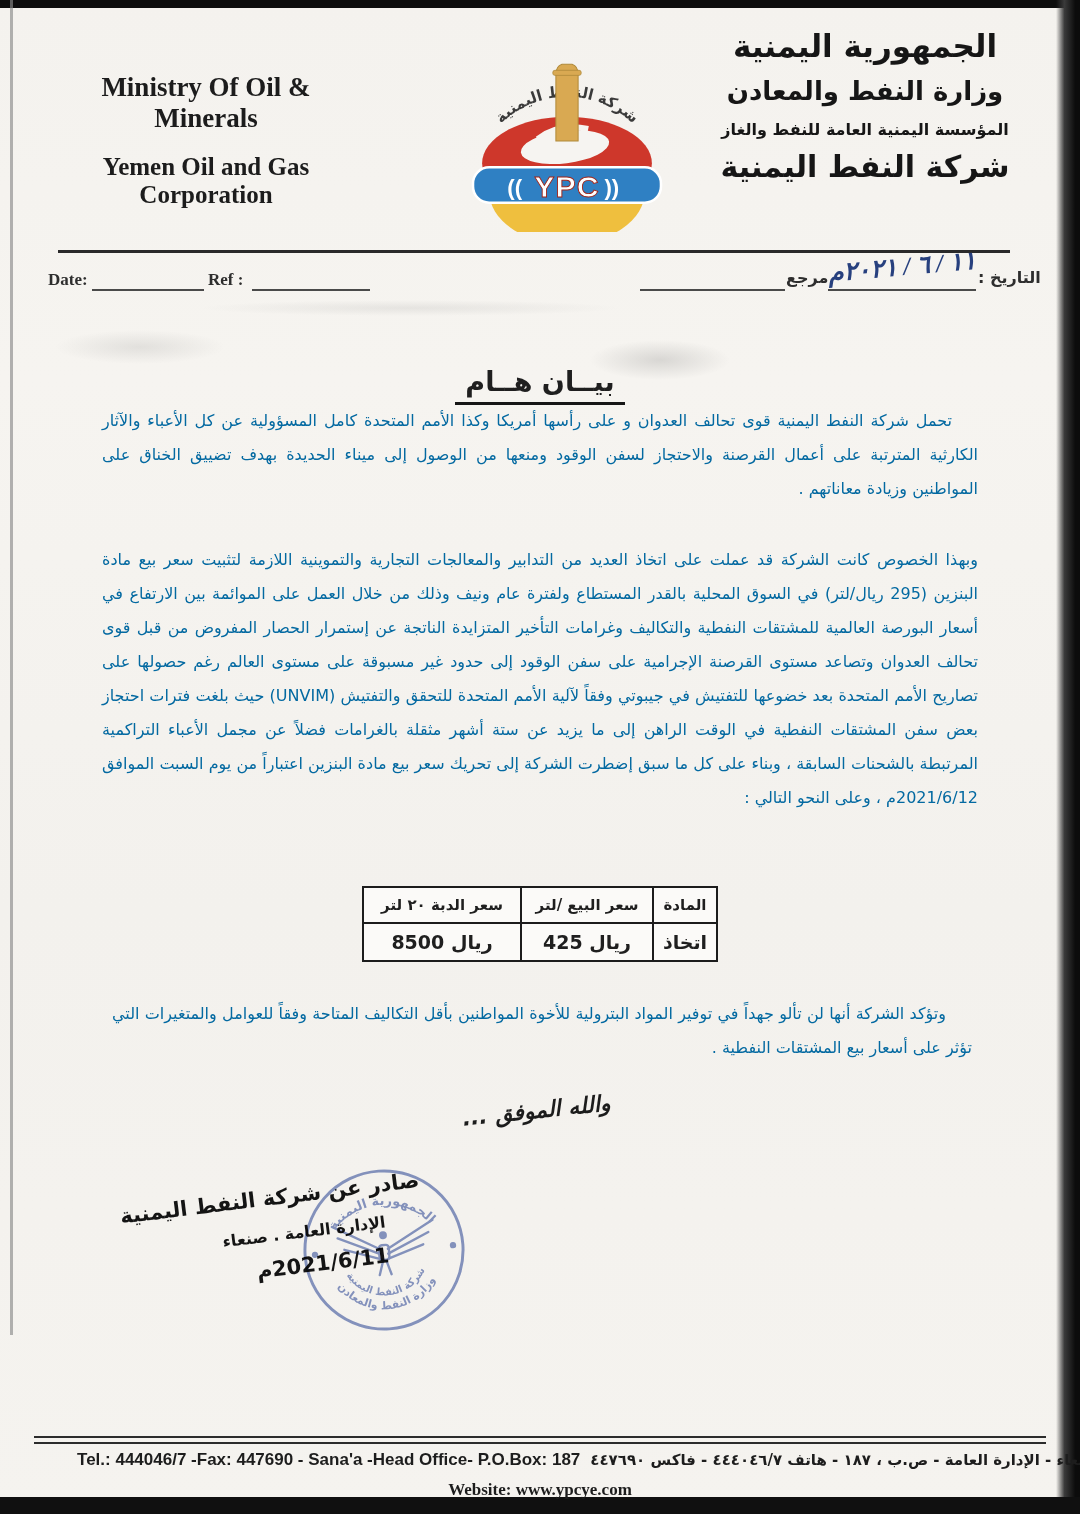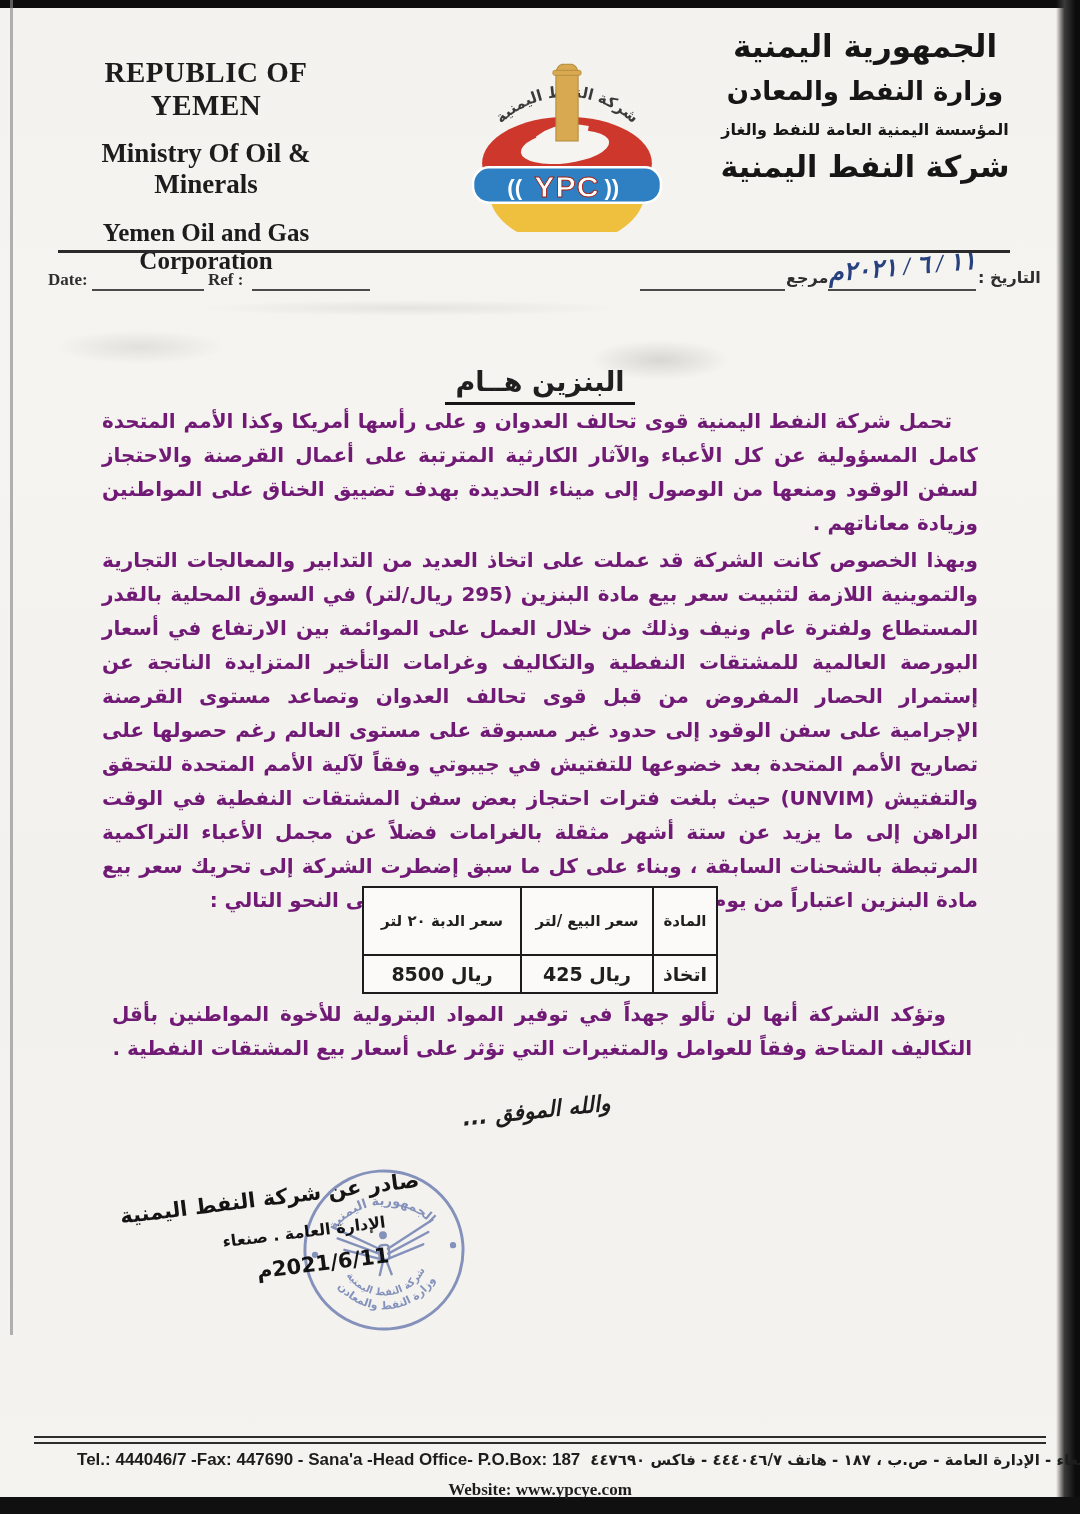--- a/index.html
+++ b/index.html
@@ -56,30 +56,30 @@
     direction:rtl;color:#27407e;font-size:25px;font-weight:bold;font-style:italic;
     transform:rotate(-5deg);letter-spacing:1px;}
 
   
   .title-wrap{position:absolute;left:0;top:366px;width:1080px;text-align:center;}
   .title-wrap span{display:inline-block;font-size:27px;font-weight:bold;direction:rtl;
     border-bottom:3.5px solid #161616;padding:0 10px 5px;letter-spacing:2px;}
 
   
   .para{position:absolute;left:102px;width:876px;direction:rtl;text-align:justify;
-    font-size:20px;font-weight:bold;line-height:34px;color:#701a75;}
+    font-size:16px;font-weight:normal;line-height:34px;color:#0369a1;}
   .p1{top:404px;text-indent:26px;}
   .p2{top:543px;}
   .p3{top:997px;text-indent:26px;left:112px;width:860px;}
 
   
   .price-table{position:absolute;left:362px;top:886px;border-collapse:collapse;
     direction:rtl;font-weight:bold;background:#fbfaf8;}
   .price-table th,.price-table td{border:2.5px solid #1c1c1c;text-align:center;vertical-align:middle;}
-  .price-table th{font-size:15px;padding:24px 6px;}
+  .price-table th{font-size:15px;padding:8px 6px;}
   .price-table td{font-size:19px;padding:7px 6px;}
   .col-mat{width:64px;} .col-ppl{width:132px;} .col-p20{width:158px;}
   .num-val{direction:ltr;unicode-bidi:embed;}
 
   
   .closing{position:absolute;left:462px;top:1098px;font-size:22px;font-weight:bold;font-style:italic;
     direction:rtl;transform:rotate(-6deg);color:#1c1c1c;letter-spacing:1px;}
   .signature{position:absolute;left:116px;top:1186px;width:316px;text-align:center;direction:rtl;
     transform:rotate(-7deg);color:#141414;}
   .signature .s1{font-size:21px;font-weight:bold;}
@@ -103,21 +103,20 @@
 
 <div class="edge edge-top"></div>
 <div class="edge edge-right"></div>
 <div class="edge edge-bottom"></div>
 <div class="edge edge-left-line"></div>
 <div class="smudge smudge-a"></div>
 <div class="smudge smudge-b"></div>
 <div class="smudge smudge-c"></div>
 
 <div class="header-en">
-  <div class="l1">REPUBLIC OF YEMEN</div>
   <div class="l2">Ministry Of Oil &amp; Minerals</div>
   <div class="l3">Yemen Oil and Gas Corporation</div>
 </div>
 
 <svg class="logo" viewBox="0 0 230 190">
   <defs>
     <path id="arcTop" d="M 24 130 A 93 93 0 0 1 206 130"></path>
   </defs>
   <text font-size="15" font-weight="bold" fill="#3a3a3a" font-family="DejaVu Sans, sans-serif">
     <textPath href="#arcTop" startOffset="50%" text-anchor="middle">شركة النفط اليمنية</textPath>
@@ -149,21 +148,21 @@
   <span class="lbl ref-lbl">Ref :</span>
   <span class="fill-line ref-fill"></span>
   <span class="lbl ar-date-lbl">التاريخ :</span>
   <span class="fill-line ar-fill2"></span>
   <span class="handwritten-date">١١ / ٦ / ٢٠٢١م</span>
   <span class="lbl ar-ref-lbl">مرجع</span>
   <span class="fill-line ar-fill"></span>
 </div>
 
 <div class="title-wrap">
-  <span>البنزين هــام</span>
+  <span>بيــان هــام</span>
 </div>
 
 <div class="para p1">تحمل شركة النفط اليمنية قوى تحالف العدوان و على رأسها أمريكا وكذا الأمم المتحدة كامل المسؤولية عن كل الأعباء والآثار الكارثية المترتبة على أعمال القرصنة والاحتجاز لسفن الوقود ومنعها من الوصول إلى ميناء الحديدة بهدف تضييق الخناق على المواطنين وزيادة معاناتهم .</div>
 <div class="para p2">وبهذا الخصوص كانت الشركة قد عملت على اتخاذ العديد من التدابير والمعالجات التجارية والتموينية اللازمة لتثبيت سعر بيع مادة البنزين (295 ريال/لتر) في السوق المحلية بالقدر المستطاع ولفترة عام ونيف وذلك من خلال العمل على الموائمة بين الارتفاع في أسعار البورصة العالمية للمشتقات النفطية والتكاليف وغرامات التأخير المتزايدة الناتجة عن إستمرار الحصار المفروض من قبل قوى تحالف العدوان وتصاعد مستوى القرصنة الإجرامية على سفن الوقود إلى حدود غير مسبوقة على مستوى العالم رغم حصولها على تصاريح الأمم المتحدة بعد خضوعها للتفتيش في جيبوتي وفقاً لآلية الأمم المتحدة للتحقق والتفتيش (UNVIM) حيث بلغت فترات احتجاز بعض سفن المشتقات النفطية في الوقت الراهن إلى ما يزيد عن ستة أشهر مثقلة بالغرامات فضلاً عن مجمل الأعباء التراكمية المرتبطة بالشحنات السابقة ، وبناء على كل ما سبق إضطرت الشركة إلى تحريك سعر بيع مادة البنزين اعتباراً من يوم السبت الموافق 2021/6/12م ، وعلى النحو التالي :</div>
 
 <table class="price-table">
   <colgroup>
       <col class="col-mat">
       <col class="col-ppl">
       <col class="col-p20">

